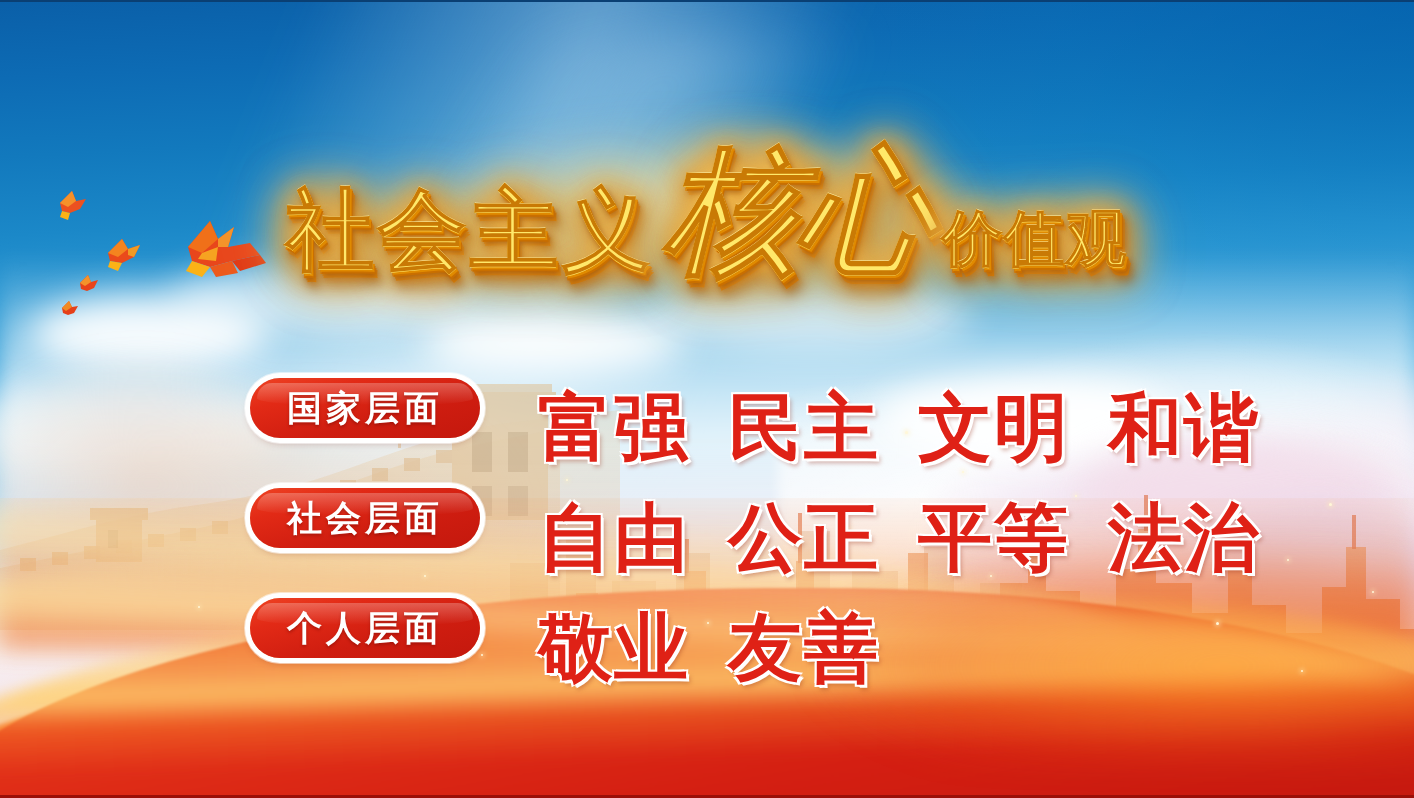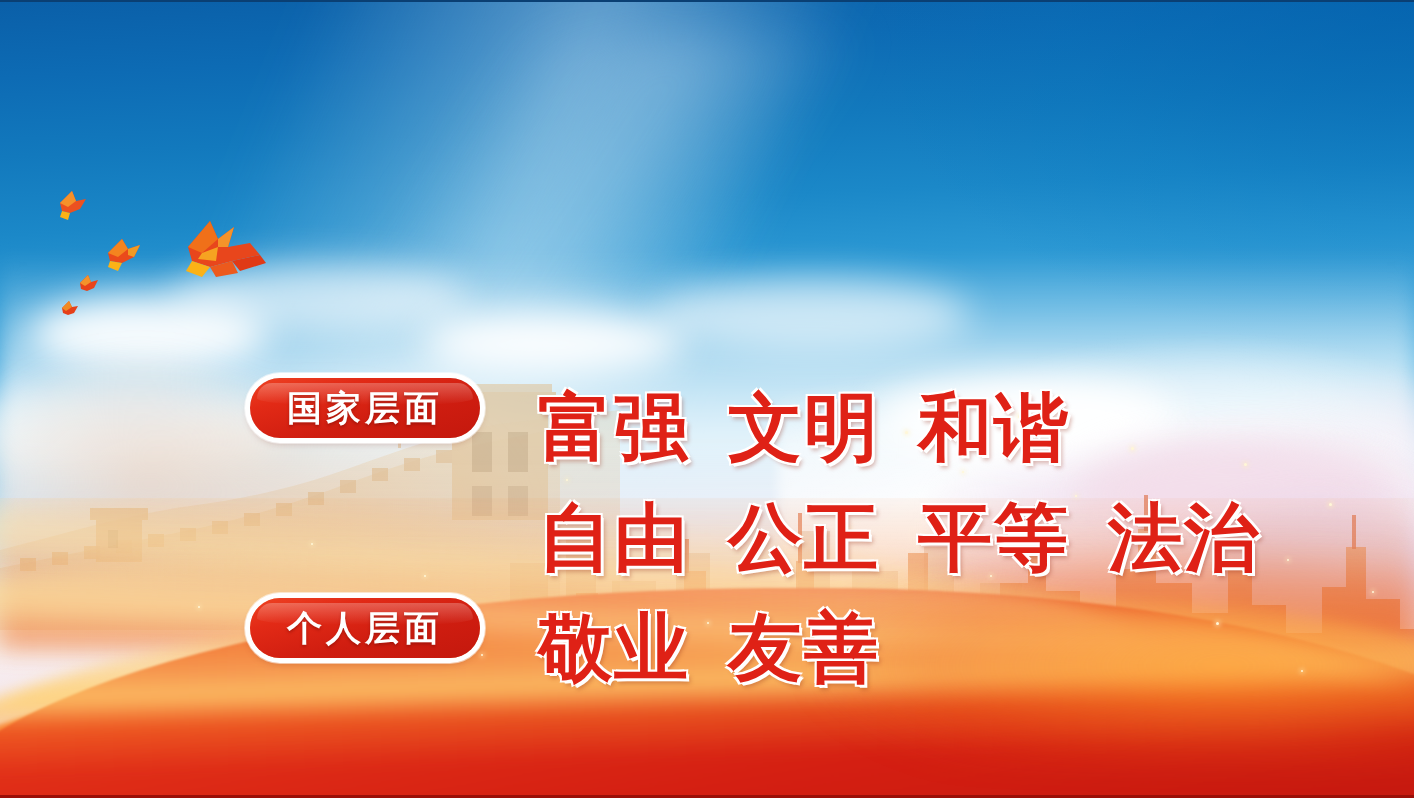--- a/index.html
+++ b/index.html
@@ -453,36 +453,49 @@
         </g>
 
         <g transform="translate(22,118)">
           <path d="M0,5 L7,-2 L10,4 L16,3 L12,10 L6,12 L1,10 Z" fill="#e5401a"></path>
           <path d="M0,5 L7,-2 L10,4 L4,8 Z" fill="#f18a22"></path>
         </g>
       </g>
     </svg>
   </div>
 
+  <div class="titleBlock">
+    <div class="title-glow"></div>
+    <div class="title-row">
+      <span class="gold t-main">社会主义</span>
+      <span class="gold t-big">核心</span>
+      <span class="gold t-small">价值观</span>
+    </div>
+  </div>
 
   <div class="rows">
 
     <div class="vrow">
       <div class="badge">
         <div class="badge-inner-gloss"></div>
         <span class="badge-label">国家层面</span>
       </div>
       <div class="values">
         <span class="val">富强</span>
+        <span class="val">民主</span>
         <span class="val">文明</span>
         <span class="val">和谐</span>
       </div>
     </div>
 
     <div class="vrow">
+      <div class="badge">
+        <div class="badge-inner-gloss"></div>
+        <span class="badge-label">社会层面</span>
+      </div>
       <div class="values">
         <span class="val">自由</span>
         <span class="val">公正</span>
         <span class="val">平等</span>
         <span class="val">法治</span>
       </div>
     </div>
 
     <div class="vrow">
       <div class="badge">

